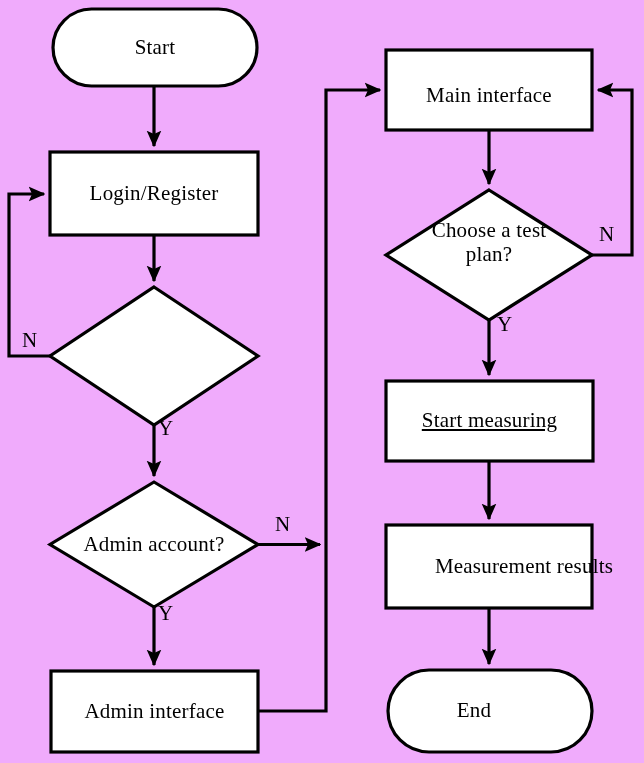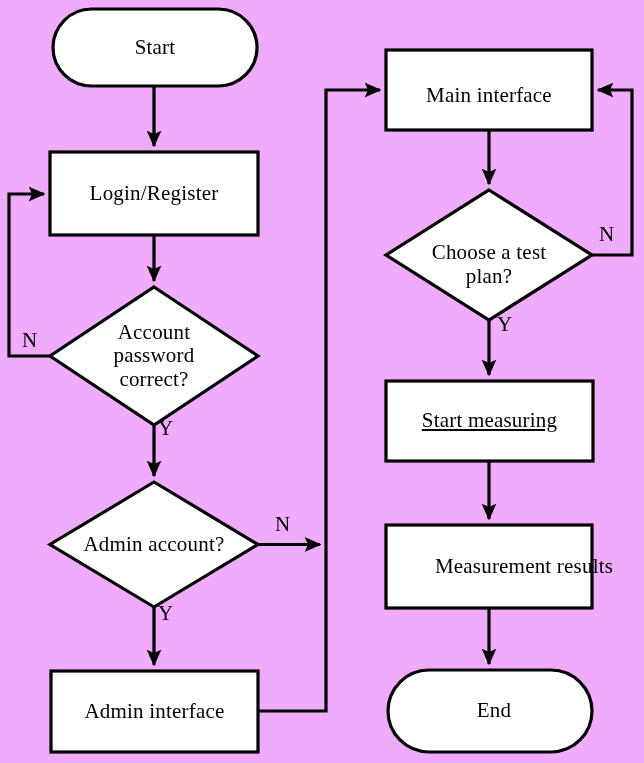--- a/index.html
+++ b/index.html
@@ -105,38 +105,35 @@
       <path d="M 489 461 L 489 519" marker-end="url(#arrow)"></path>
 
       <path d="M 489 608 L 489 664" marker-end="url(#arrow)"></path>
     </g>
   </svg>
 
   <div class="node-label" style="left:53px; top:9px; width:204px; height:77px;">Start</div>
 
   <div class="node-label" style="left:50px; top:152px; width:208px; height:83px;border-radius:29px;">Login/Register</div>
 
-  <div class="node-label" style="left:66px; top:287px; width:176px; height:138px;">Account
-password
-correct?</div>
 
   <div class="node-label" style="left:51px; top:671px; width:207px; height:81px;">Admin interface</div>
 
   <div class="node-label" style="left:50px; top:482px; width:208px; height:125px;">Admin account?</div>
 
   <div class="node-label" style="left:386px; top:50px; width:206px; height:91px;">Main interface</div>
 
-  <div class="node-label" style="left:396px; top:200px; width:186px; height:130px;">Choose a test
+  <div class="node-label" style="left:396px; top:178px; width:186px; height:130px;">Choose a test
 plan?</div>
 
   <div class="node-label" style="left:386px; top:381px; width:207px; height:80px;text-decoration:underline;">Start measuring</div>
 
   <div class="node-label" style="left:386px; top:525px; width:206px; height:83px;padding-left:35px;">Measurement results</div>
 
-  <div class="node-label" style="left:392px; top:670px; width:204px; height:82px;">End</div>
+  <div class="node-label" style="left:372px; top:670px; width:204px; height:82px;">End</div>
 
   <div class="edge-label" style="left:22px; top:330px;">N</div>
 
   <div class="edge-label" style="left:158px; top:418px;">Y</div>
 
   <div class="edge-label" style="left:275px; top:514px;">N</div>
 
   <div class="edge-label" style="left:158px; top:603px;">Y</div>
 
   <div class="edge-label" style="left:599px; top:224px;">N</div>

